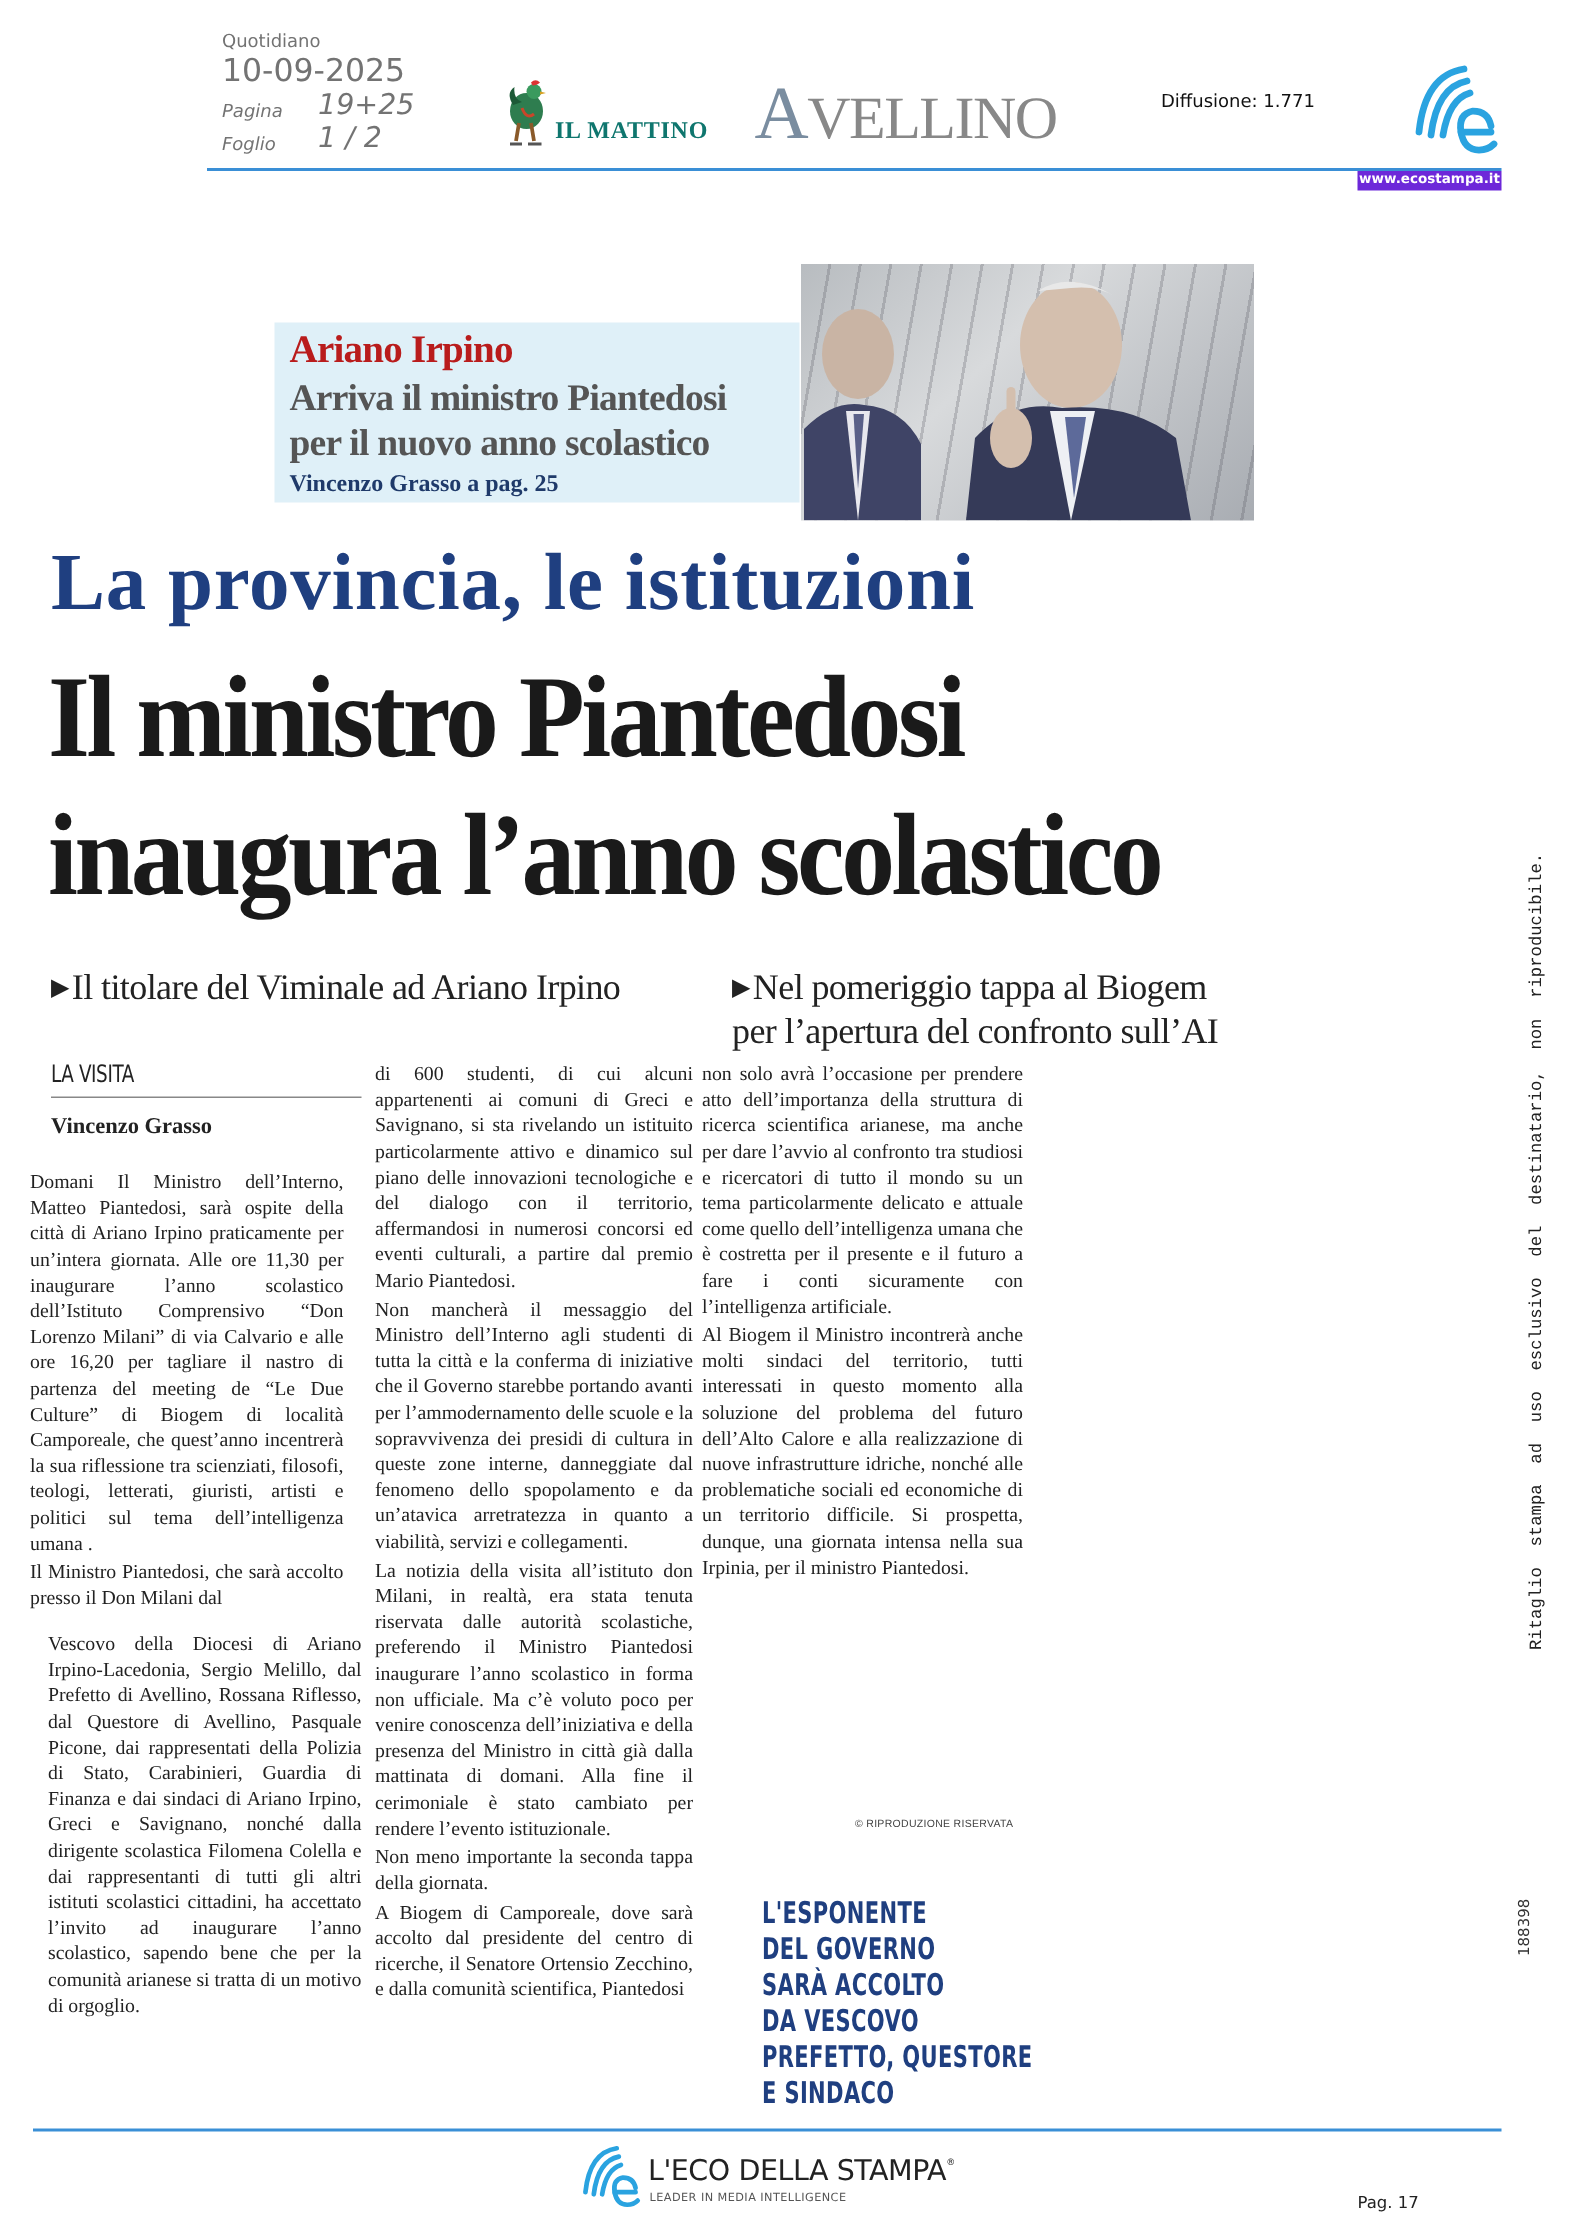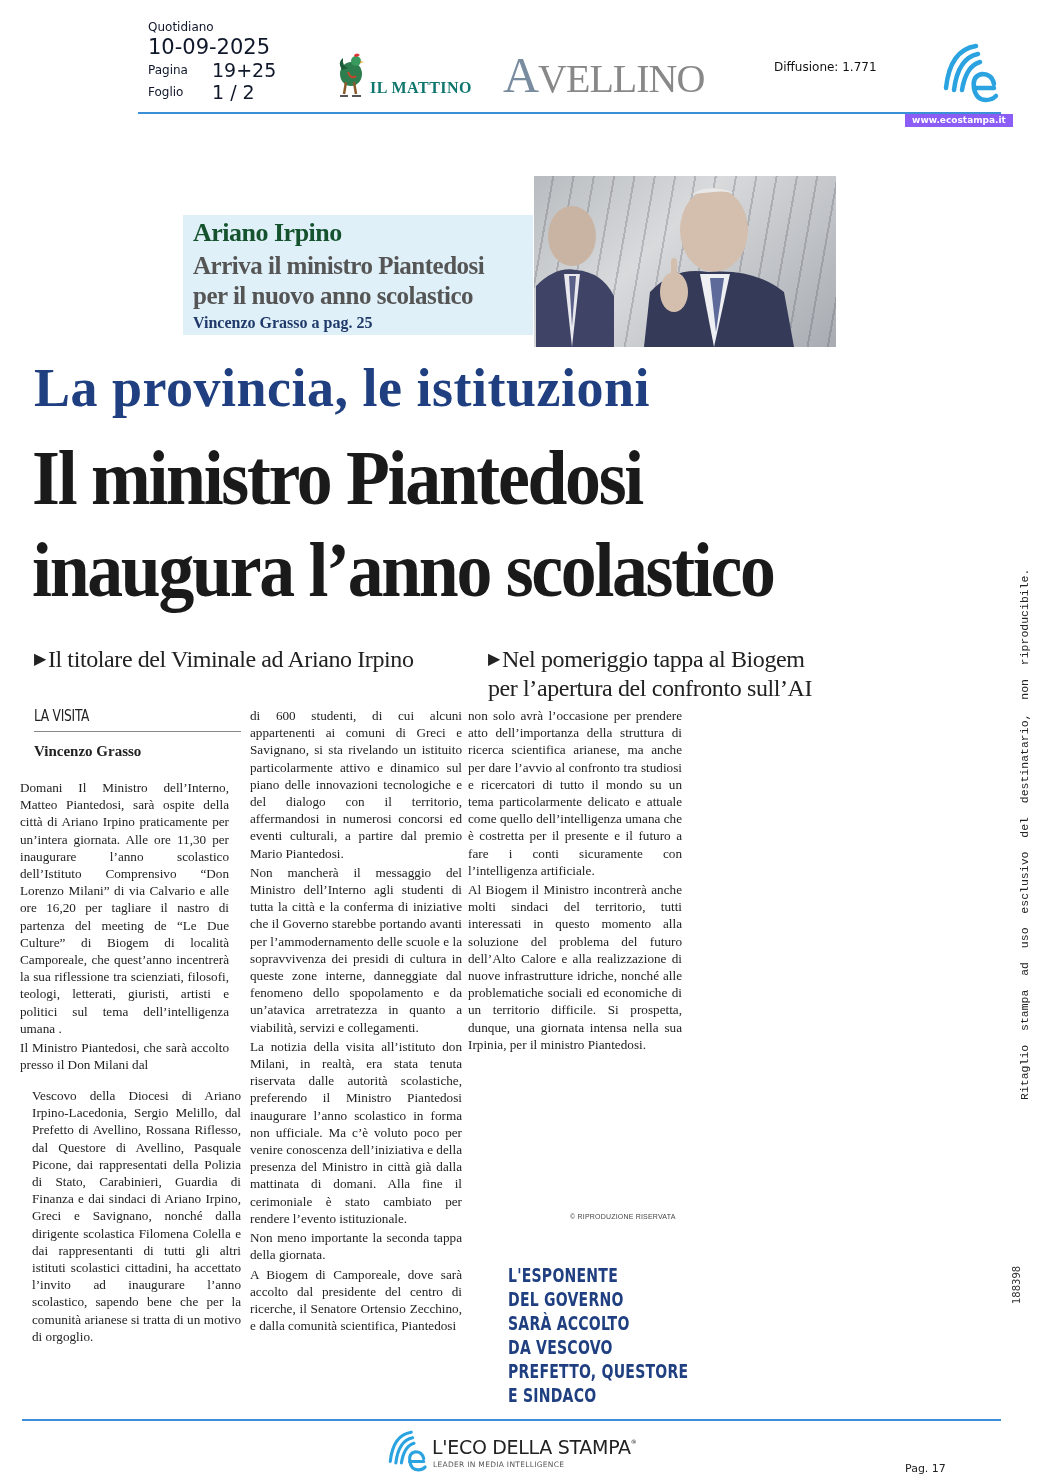--- a/index.html
+++ b/index.html
@@ -1,41 +1,41 @@
 <!DOCTYPE html>
 <html><head>
 <meta charset="utf-8">
 <style>
   * { box-sizing: border-box; margin: 0; padding: 0; }
   html, body { width: 1063px; height: 1484px; background: #ffffff; overflow: hidden; }
   body { position: relative; font-family: "Liberation Sans", sans-serif; color: #111; }
 
   
-  .meta { position: absolute; left: 148px; top: 20px; font-family: "DejaVu Sans", sans-serif; color: #0f172a; }
+  .meta { position: absolute; left: 148px; top: 20px; font-family: "DejaVu Sans", sans-serif; color: #737373; }
   .meta .quot { font-size: 12px; }
   .meta .date { font-size: 21px; line-height: 24px; margin-top: 1px; }
-  .meta .row { display: flex; align-items: center; height: 22px; }
+  .meta .row { display: flex; align-items: flex-end; height: 22px; font-style: italic; }
   .meta .row .lbl { font-size: 12px; width: 64px; }
   .meta .row .val { font-size: 19px; }
 
   .logo-mattino { position: absolute; left: 334px; top: 52px; display: flex; align-items: flex-end; }
   .rooster { width: 32px; height: 46px; position: relative; }
   .mattino-text { font-family: "Liberation Serif", serif; font-weight: bold; font-size: 16px; letter-spacing: 0.5px; color: #0f766e; margin-left: 4px; margin-bottom: 1px; }
   .avellino-text { position: absolute; left: 503px; top: 52px; font-family: "Liberation Serif", serif; font-size: 40px; color: #888; letter-spacing: -1px; line-height: 46px; }
   .avellino-text .big { font-size: 50px; color: #7a8da0; }
 
   .diffusione { position: absolute; left: 774px; top: 60px; font-size: 12px; font-family: "DejaVu Sans", sans-serif; }
 
   .eco-logo { position: absolute; left: 940px; top: 40px; width: 60px; height: 66px; }
   .header-rule { position: absolute; left: 138px; top: 112px; width: 863px; height: 2px; background: #3a8fd6; }
-  .ecostampa-badge { position: absolute; left: 905px; top: 114px; width: 108px; height: 13px; background: #8b5cf6; color: #fff; font-size: 9px; font-weight: bold; text-align: center; line-height: 13px; font-family: "DejaVu Sans", sans-serif; }
+  .ecostampa-badge { position: absolute; left: 905px; top: 114px; width: 96px; height: 13px; background: #6d28d9; color: #fff; font-size: 9px; font-weight: bold; text-align: center; line-height: 13px; font-family: "DejaVu Sans", sans-serif; }
 
   
   .teaser { position: absolute; left: 183px; top: 215px; width: 350px; height: 120px; background: #dff0f8; }
-  .teaser-title { position: absolute; left: 193px; top: 218px; font-family: "Liberation Serif", serif; font-weight: bold; font-size: 26px; color: #14532d; letter-spacing: -0.5px; }
+  .teaser-title { position: absolute; left: 193px; top: 218px; font-family: "Liberation Serif", serif; font-weight: bold; font-size: 26px; color: #b91c1c; letter-spacing: -0.5px; }
   .teaser-sub { position: absolute; left: 193px; top: 251px; font-family: "Liberation Serif", serif; font-weight: bold; font-size: 25px; line-height: 30px; color: #555; letter-spacing: -0.5px; }
   .teaser-byline { position: absolute; left: 193px; top: 314px; font-family: "Liberation Serif", serif; font-weight: bold; font-size: 16px; color: #1f3a6a; }
 
   .photo { position: absolute; left: 534px; top: 176px; width: 302px; height: 171px; background: linear-gradient(135deg, #b8bcc0 0%, #d8dadc 40%, #a8acb2 100%); overflow: hidden; }
   .photo .bg-lines { position: absolute; inset: 0; background: repeating-linear-gradient(100deg, transparent 0 18px, rgba(80,80,90,0.25) 18px 20px); }
   .photo .person1 { position: absolute; left: 2px; top: 20px; width: 78px; height: 151px; }
   .photo .person2 { position: absolute; left: 110px; top: 6px; width: 150px; height: 165px; }
 
   
   .section { position: absolute; left: 34px; top: 358px; font-family: "Liberation Serif", serif; font-weight: bold; font-size: 54px; color: #1f3f80; letter-spacing: 0.5px; line-height: 60px; }

